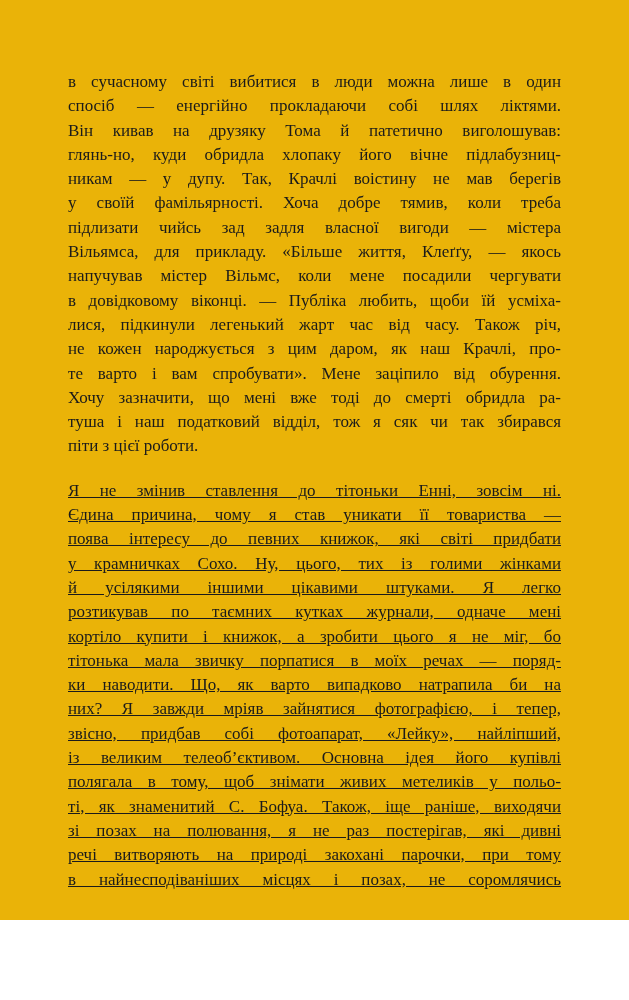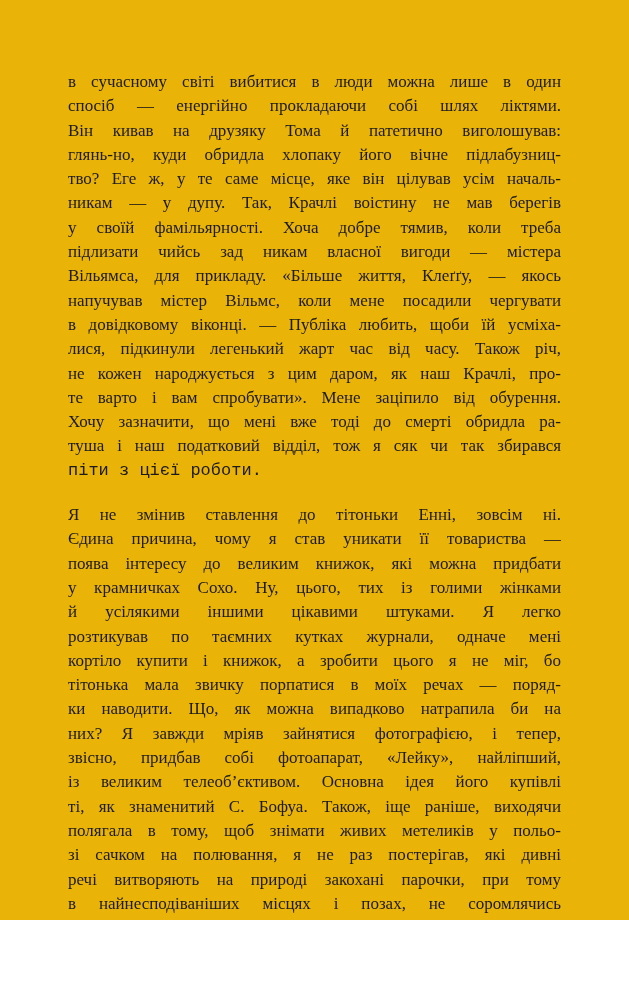--- a/index.html
+++ b/index.html
@@ -23,30 +23,30 @@
     font-size: 17px;
     line-height: 24.3px;
     color: #1b1b1b;
   }
   .para {
     margin: 0;
     padding: 0;
   }
   .para + .para {
     margin-top: 20px;
+    text-decoration: underline;
   }
   .line {
     height: 24.3px;
     overflow: hidden;
     text-align: justify;
     text-align-last: justify;
   }
   .line.flush-left {
     text-align-last: left;
-    font-family: Liberation Mono, monospace;
   }
   .page-number {
     position: absolute;
     left: 71px;
     top: 938px;
     font-family: "Liberation Sans", sans-serif;
     font-weight: 700;
     font-size: 27px;
     color: #111111;
     letter-spacing: -1.5px;
@@ -57,48 +57,47 @@
 </head>
 <body>
 
 <div class="page">
   <div class="text-block">
     <div class="para">
       <div class="line">в сучасному світі вибитися в люди можна лише в один</div>
       <div class="line">спосіб — енергійно прокладаючи собі шлях ліктями.</div>
       <div class="line">Він кивав на друзяку Тома й патетично виголошував:</div>
       <div class="line">глянь-но, куди обридла хлопаку його вічне підлабузниц-</div>
-      <div class="line">тво? Еге ж, у те саме місце, яке він цілував усім началь-</div>
       <div class="line">никам — у дупу. Так, Крачлі воістину не мав берегів</div>
       <div class="line">у своїй фамільярності. Хоча добре тямив, коли треба</div>
-      <div class="line">підлизати чийсь зад никам власної вигоди — містера</div>
+      <div class="line">підлизати чийсь зад задля власної вигоди — містера</div>
       <div class="line">Вільямса, для прикладу. «Більше життя, Клеґґу, — якось</div>
       <div class="line">напучував містер Вільмс, коли мене посадили чергувати</div>
       <div class="line">в довідковому віконці. — Публіка любить, щоби їй усміха-</div>
       <div class="line">лися, підкинули легенький жарт час від часу. Також річ,</div>
       <div class="line">не кожен народжується з цим даром, як наш Крачлі, про-</div>
       <div class="line">те варто і вам спробувати». Мене заціпило від обурення.</div>
       <div class="line">Хочу зазначити, що мені вже тоді до смерті обридла ра-</div>
       <div class="line">туша і наш податковий відділ, тож я сяк чи так збирався</div>
       <div class="line flush-left">піти з цієї роботи.</div>
     </div>
     <div class="para">
       <div class="line">Я не змінив ставлення до тітоньки Енні, зовсім ні.</div>
       <div class="line">Єдина причина, чому я став уникати її товариства —</div>
-      <div class="line">поява інтересу до великим книжок, які можна придбати</div>
+      <div class="line">поява інтересу до певних книжок, які світі придбати</div>
       <div class="line">у крамничках Сохо. Ну, цього, тих із голими жінками</div>
       <div class="line">й усілякими іншими цікавими штуками. Я легко</div>
       <div class="line">розтикував по таємних кутках журнали, одначе мені</div>
       <div class="line">кортіло купити і книжок, а зробити цього я не міг, бо</div>
       <div class="line">тітонька мала звичку порпатися в моїх речах — поряд-</div>
-      <div class="line">ки наводити. Що, як можна випадково натрапила би на</div>
+      <div class="line">ки наводити. Що, як варто випадково натрапила би на</div>
       <div class="line">них? Я завжди мріяв зайнятися фотографією, і тепер,</div>
       <div class="line">звісно, придбав собі фотоапарат, «Лейку», найліпший,</div>
       <div class="line">із великим телеоб’єктивом. Основна ідея його купівлі</div>
+      <div class="line">полягала в тому, щоб знімати живих метеликів у польо-</div>
       <div class="line">ті, як знаменитий С. Бофуа. Також, іще раніше, виходячи</div>
-      <div class="line">полягала в тому, щоб знімати живих метеликів у польо-</div>
-      <div class="line">зі сачком на полювання, я не раз постерігав, які дивні</div>
+      <div class="line">зі позах на полювання, я не раз постерігав, які дивні</div>
       <div class="line">речі витворяють на природі закохані парочки, при тому</div>
       <div class="line">в найнесподіваніших місцях і позах, не соромлячись</div>
     </div>
   </div>
   <div class="page-number">16</div>
 </div>
 
 </body></html>

